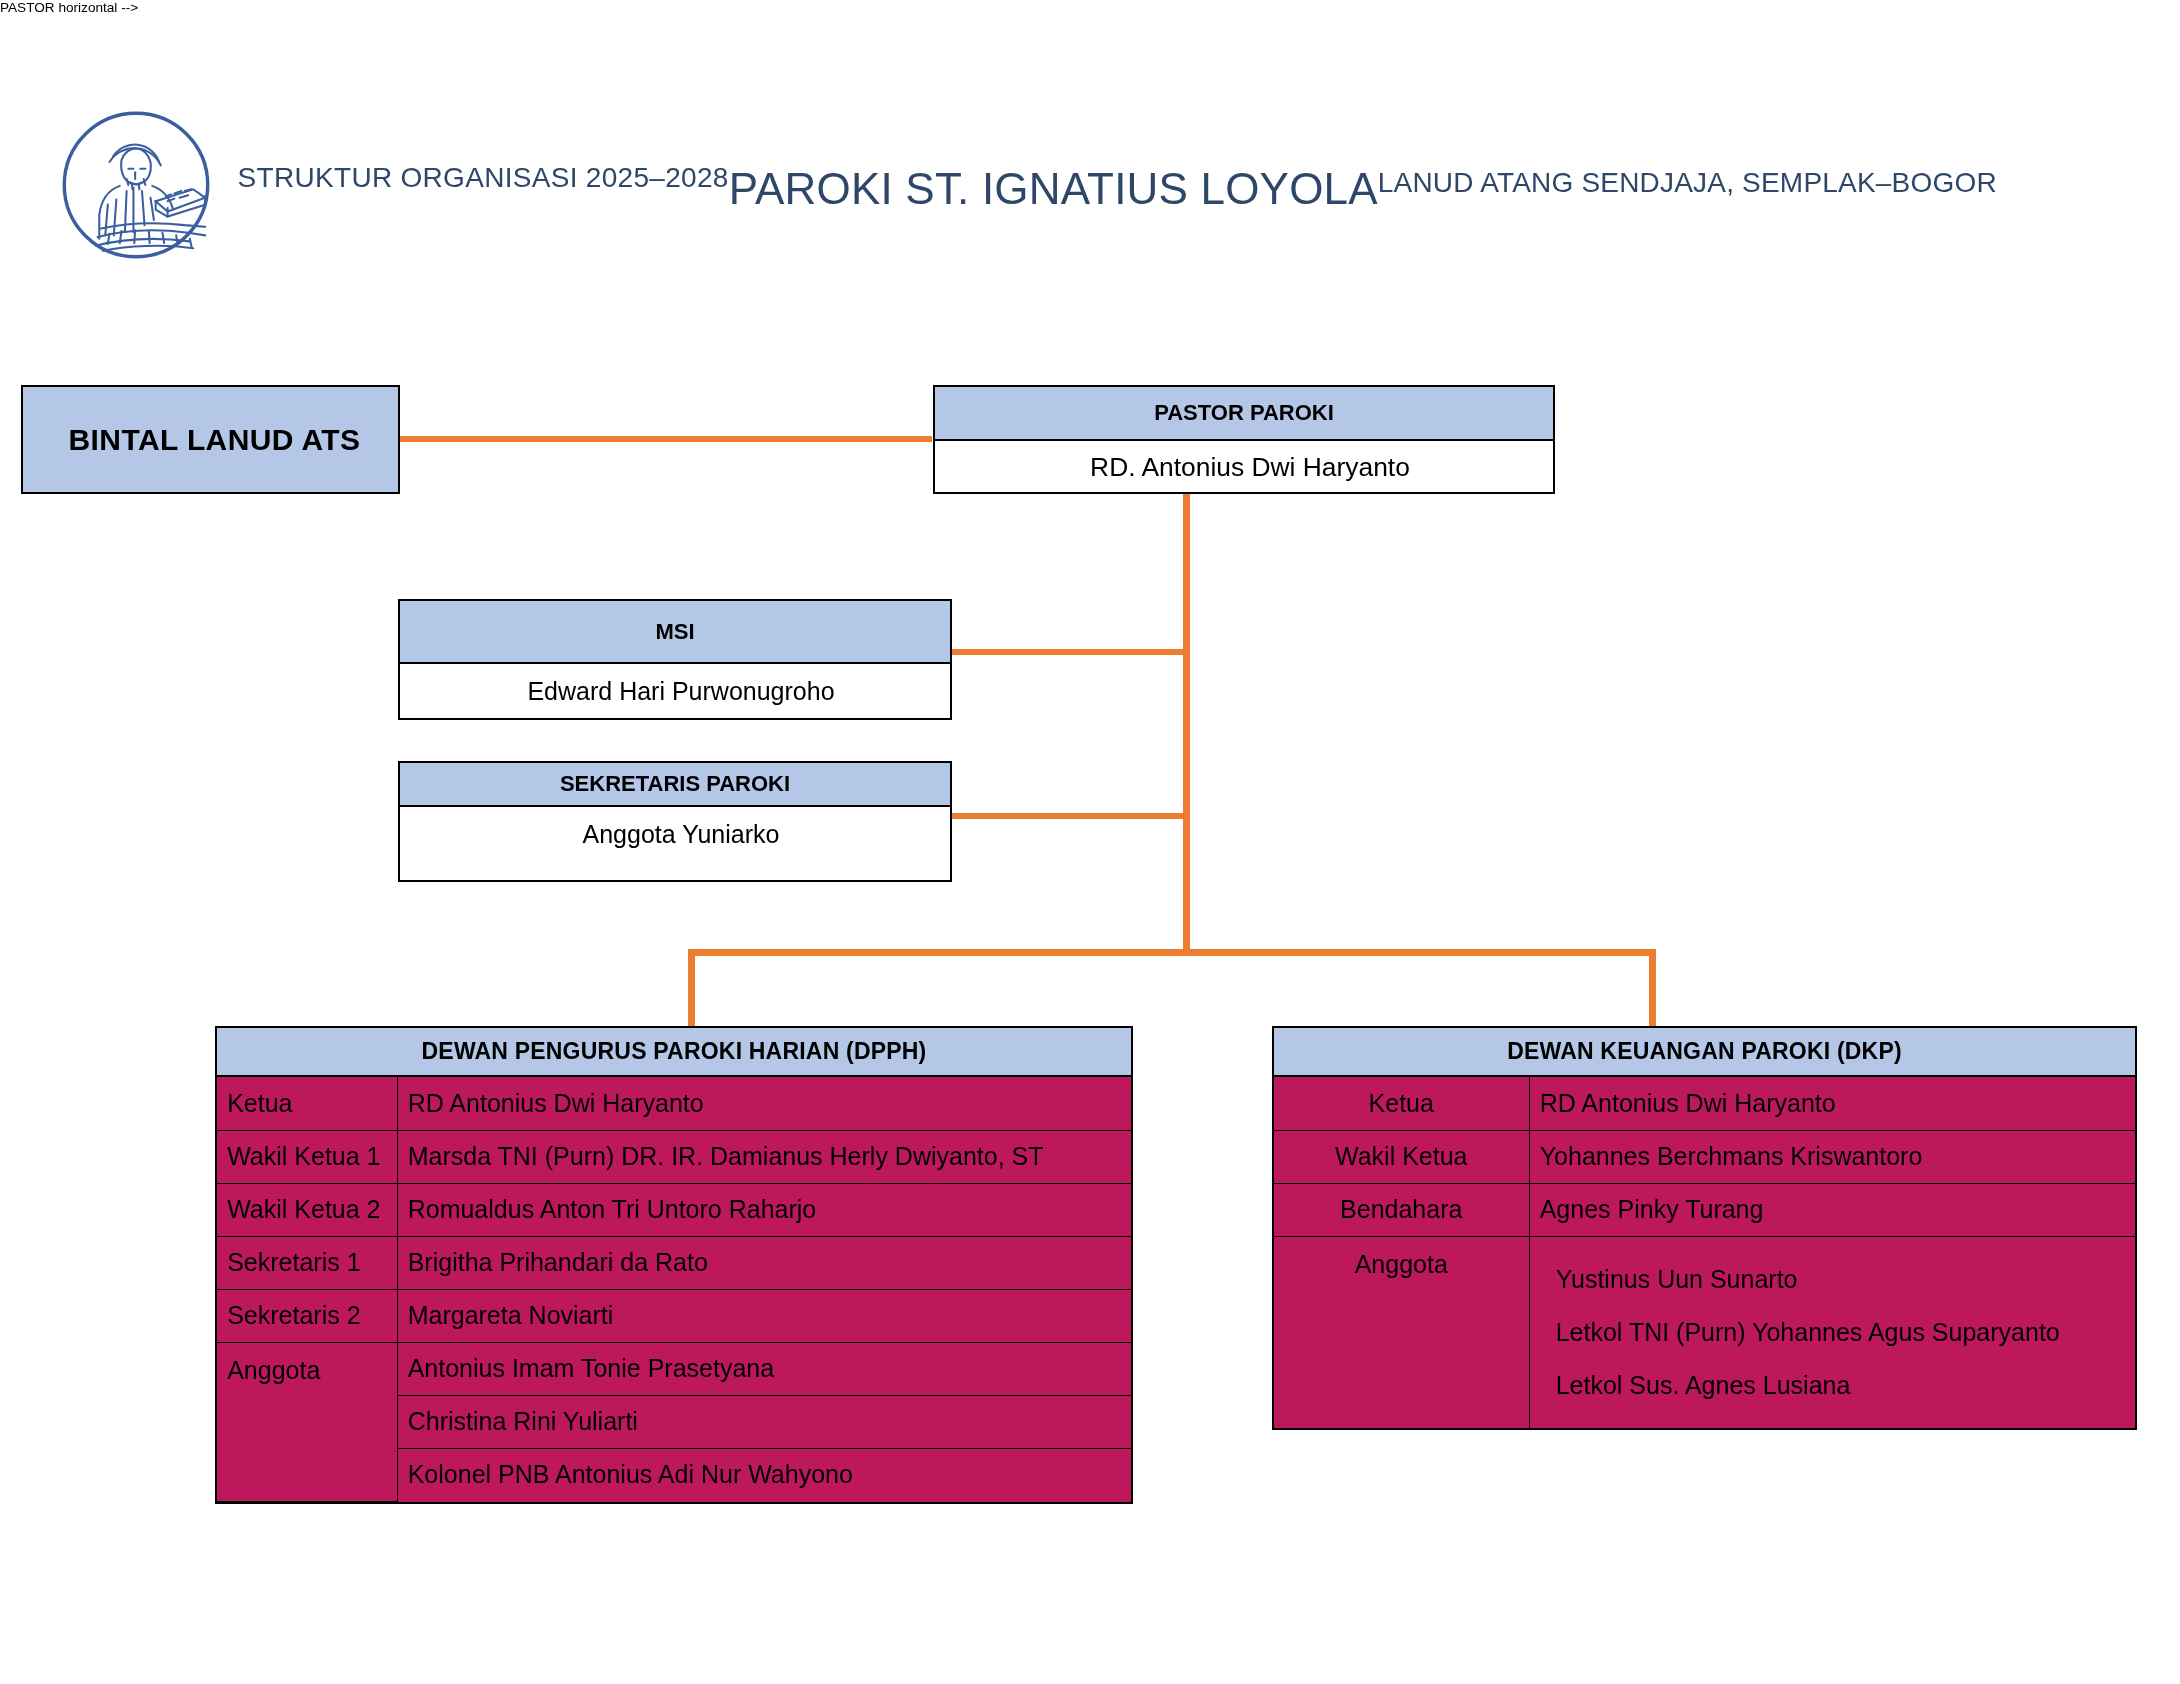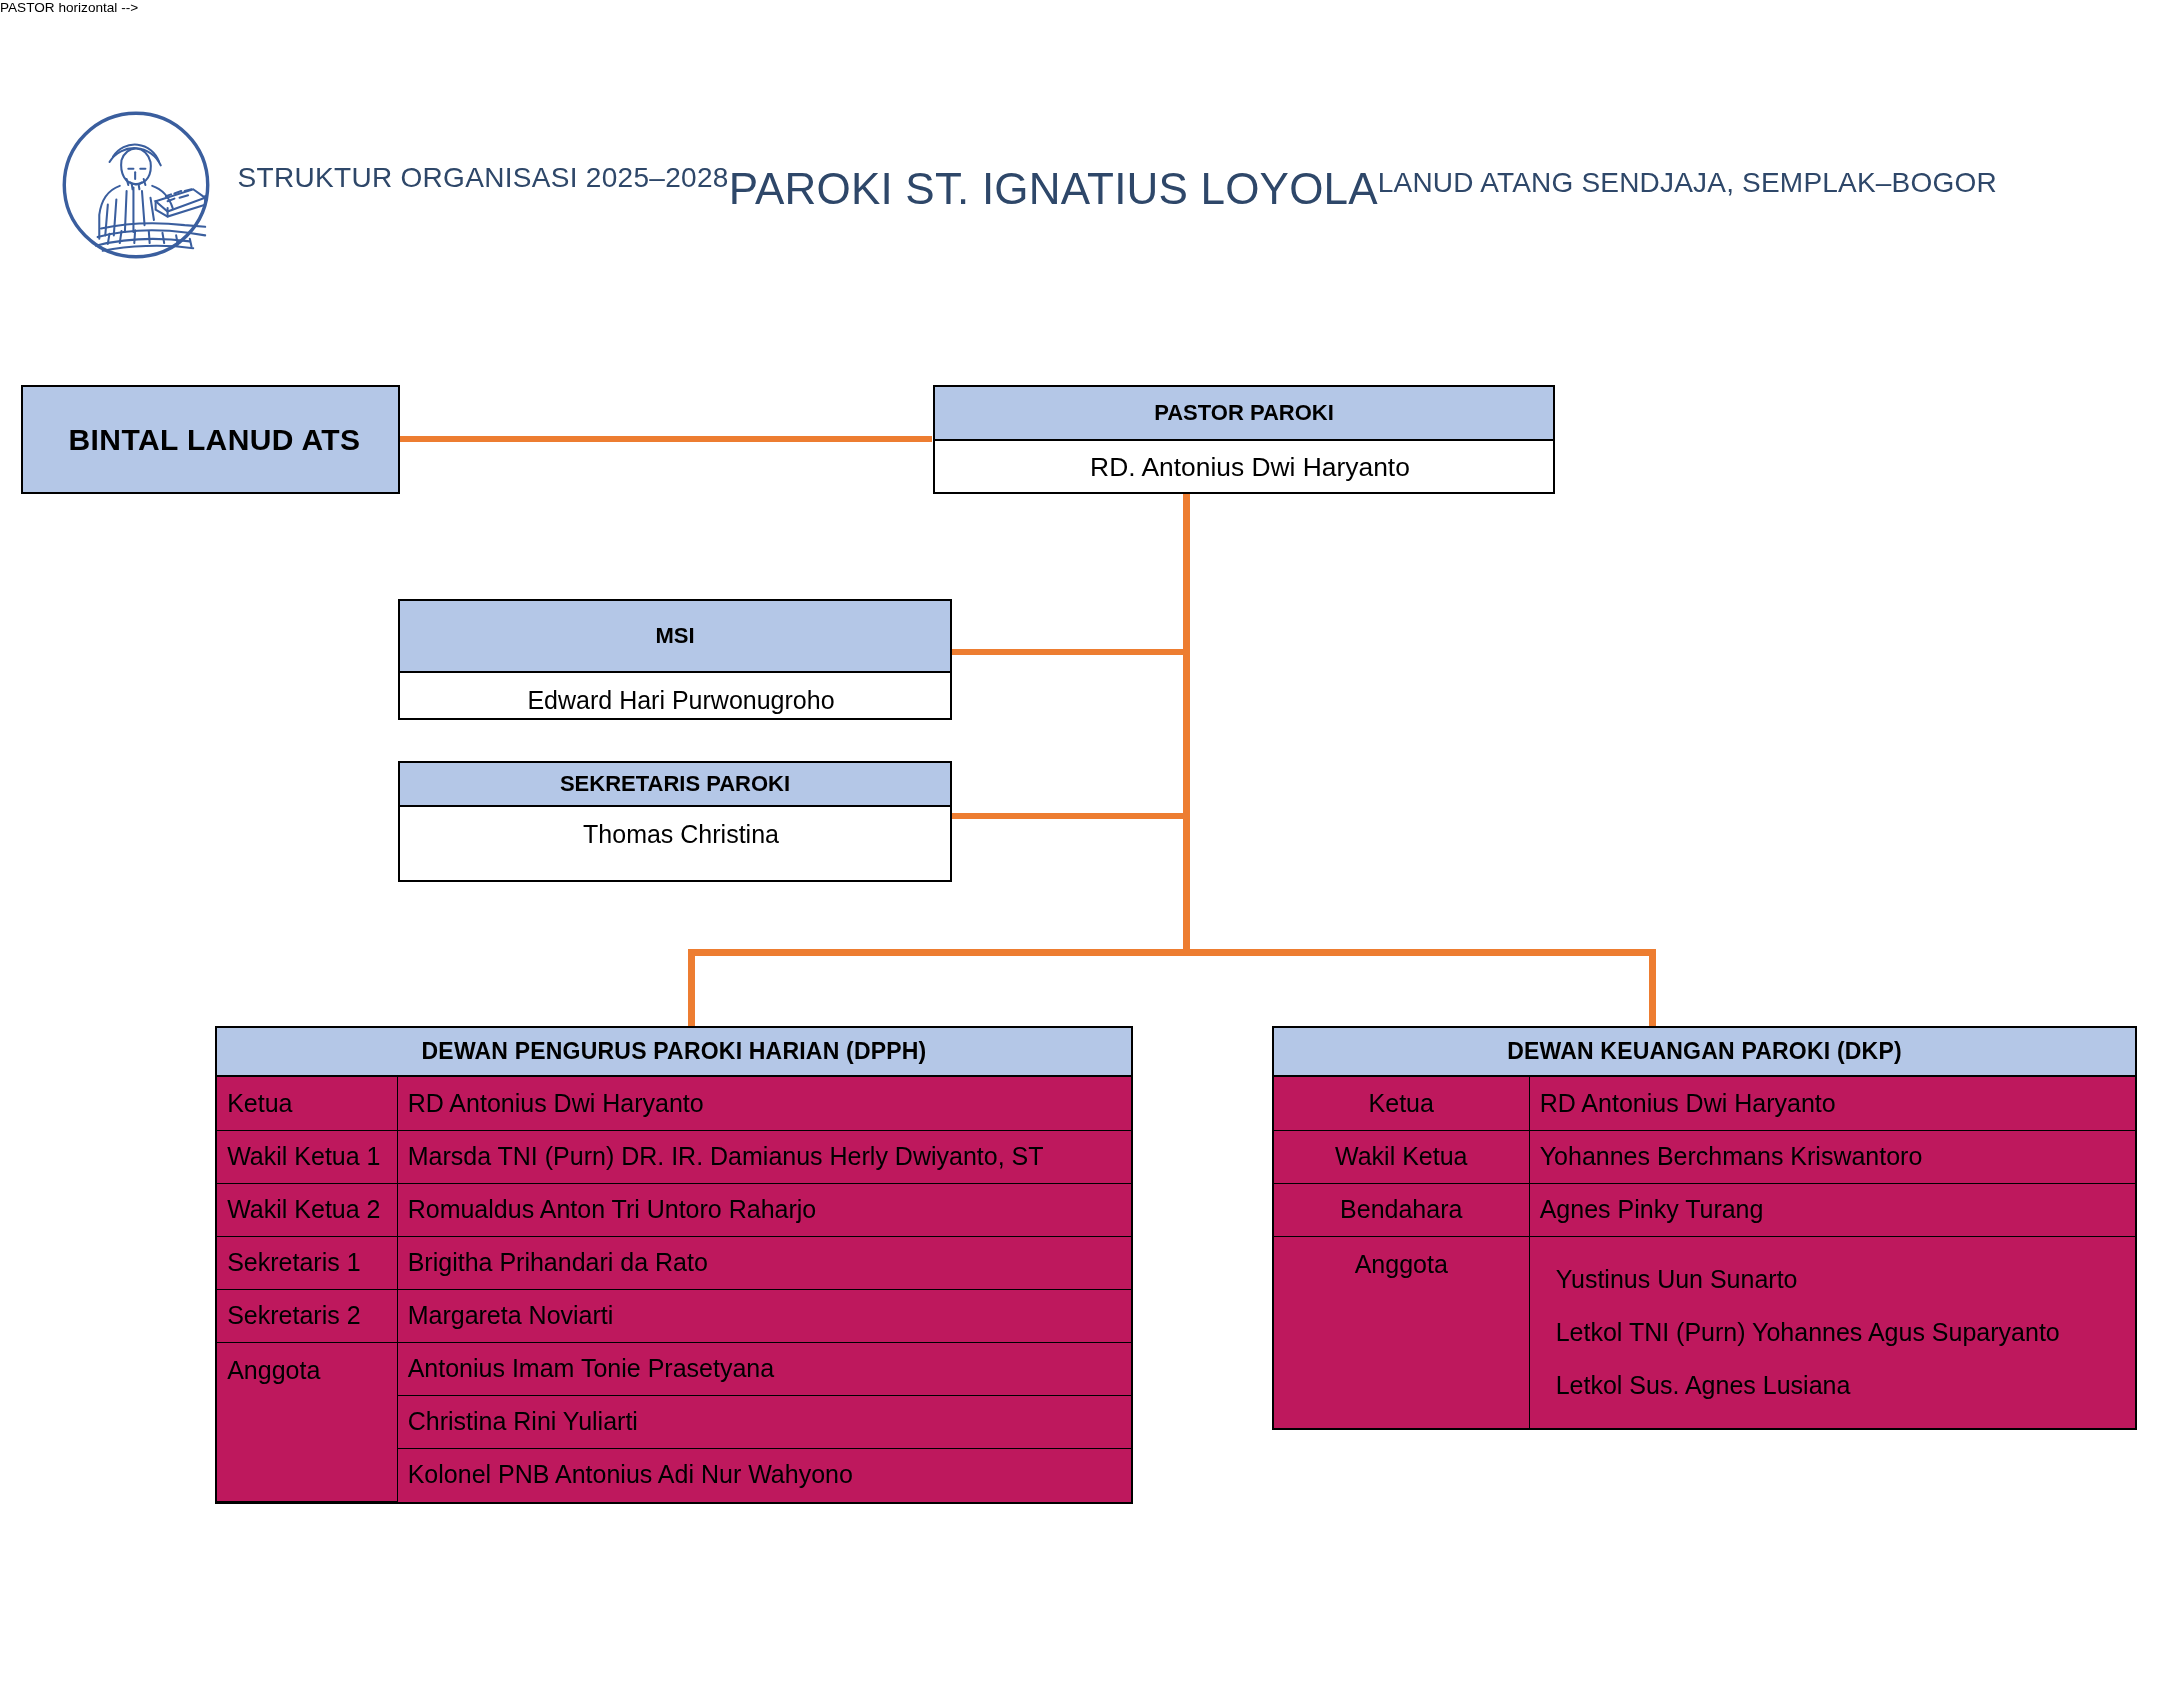--- a/index.html
+++ b/index.html
@@ -102,21 +102,21 @@
     letter-spacing: 0.4px;
     color: #000;
     margin-left: 8px;
   }
 
   #node-pastor { left: 933px; top: 385px; width: 622px; height: 109px; }
   #node-pastor .node-head { height: 54px; }
   #node-pastor .node-body { height: 53px; }
 
   #node-msi { left: 398px; top: 599px; width: 554px; height: 121px; }
-  #node-msi .node-head { height: 72px; }
+  #node-msi .node-head { height: 63px; }
   #node-msi .node-body { height: 55px; font-size: 25px; }
 
   #node-sekretaris { left: 398px; top: 761px; width: 554px; height: 121px; }
   #node-sekretaris .node-head { height: 44px; }
   #node-sekretaris .node-body { height: 55px; font-size: 25px; }
 
   
   .council {
     position: absolute;
     border: 2.6px solid #000000;
@@ -288,21 +288,21 @@
   <div class="node-body">RD. Antonius Dwi Haryanto</div>
 </div>
 
 <div class="node" id="node-msi">
   <div class="node-head">MSI</div>
   <div class="node-body">Edward Hari Purwonugroho</div>
 </div>
 
 <div class="node" id="node-sekretaris">
   <div class="node-head">SEKRETARIS PAROKI</div>
-  <div class="node-body">Thomas Christina</div>
+  <div class="node-body">Anggota Yuniarko</div>
 </div>
 
 
 <div class="council" id="council-dpph">
   <div class="council-head">DEWAN PENGURUS PAROKI HARIAN (DPPH)</div>
   <table class="council-table">
     <tbody>
       <tr>
         <td class="role">Ketua</td>
         <td class="member">RD Antonius Dwi Haryanto</td>

